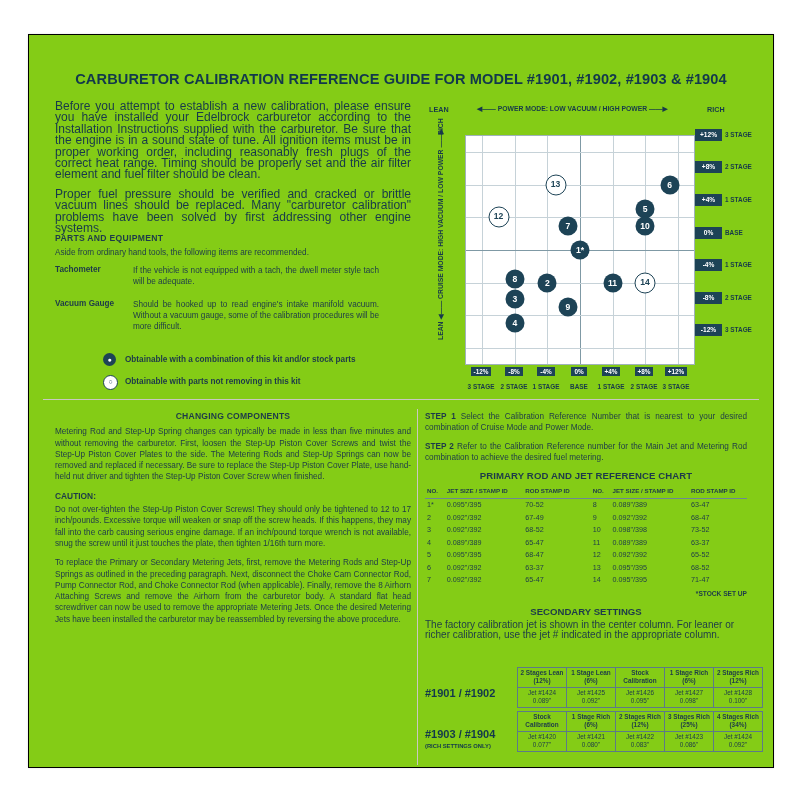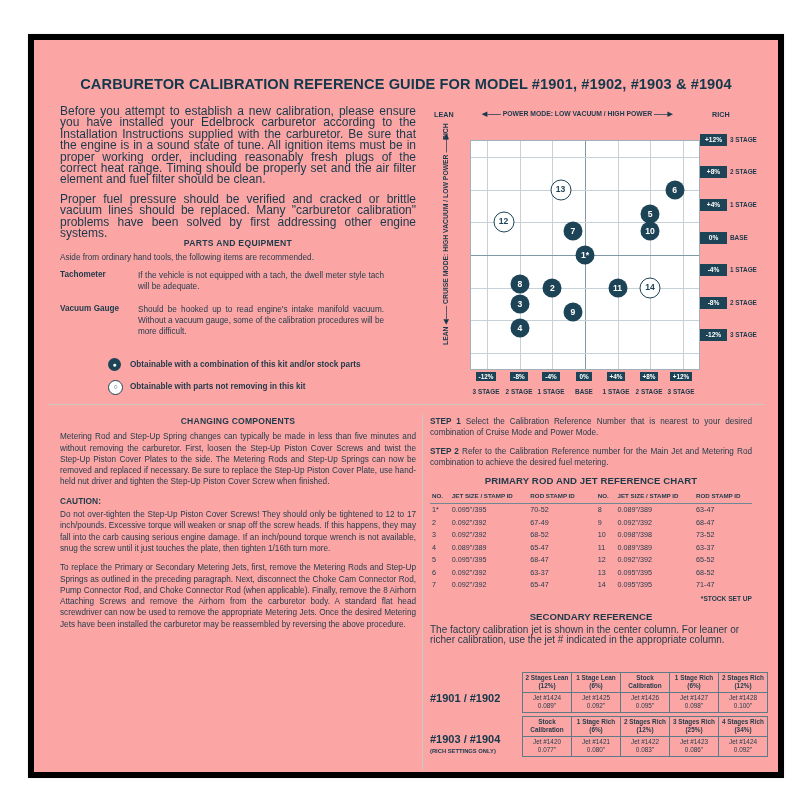--- a/index.html
+++ b/index.html
@@ -19,22 +19,22 @@
     width: 800px;
     height: 800px;
     background: #ffffff;
   }
   .sheet {
     position: absolute;
     left: 28px;
     top: 34px;
     width: 744px;
     height: 732px;
-    background: #fca5a5;
-    border: 6px solid #000000;
+    background: #84cc16;
+    border: 1px solid #000000;
     box-shadow: 0 0 2px rgba(0,0,0,0.12);
   }
   .title {
     position: absolute;
     left: 0;
     top: 36px;
     width: 744px;
     text-align: center;
     font-size: 14.6px;
     font-weight: bold;
@@ -56,21 +56,20 @@
     font-size: 12px;
     line-height: 11.4px;
     color: #17394b;
     text-align: justify;
   }
   .intro p { margin: 0 0 8px 0; }
 
   .sec-head {
     position: absolute;
     width: 356px;
-    text-align: center;
     font-size: 8.6px;
     font-weight: bold;
     letter-spacing: 0.3px;
   }
   .eq-line {
     position: absolute;
     font-size: 8.2px;
     line-height: 11.2px;
   }
   .eq-term {
@@ -517,21 +516,21 @@
             <td class="sep"></td>
             <td>14</td>
             <td>0.095"/395</td>
             <td>71-47</td>
           </tr>
         </tbody>
       </table>
 
       <div class="stock-note">*STOCK SET UP</div>
 
-      <div class="sec-metering-title">SECONDARY REFERENCE</div>
+      <div class="sec-metering-title">SECONDARY SETTINGS</div>
       <div class="sec-metering-note">The factory calibration jet is shown in the center column. For leaner or richer calibration, use the jet # indicated in the appropriate column.</div>
     </div>
 
     <div class="model-label" style="left:396px; top:652px;">#1901 / #1902</div>
     <table class="jets" style="position:absolute; left:488px; top:632px; width:230px;">
       <tbody>
           <tr>
         <th style="width:46px;">2 Stages Lean (12%)</th>
         <th style="width:46px;">1 Stage Lean (6%)</th>
         <th style="width:46px;">Stock Calibration</th>

